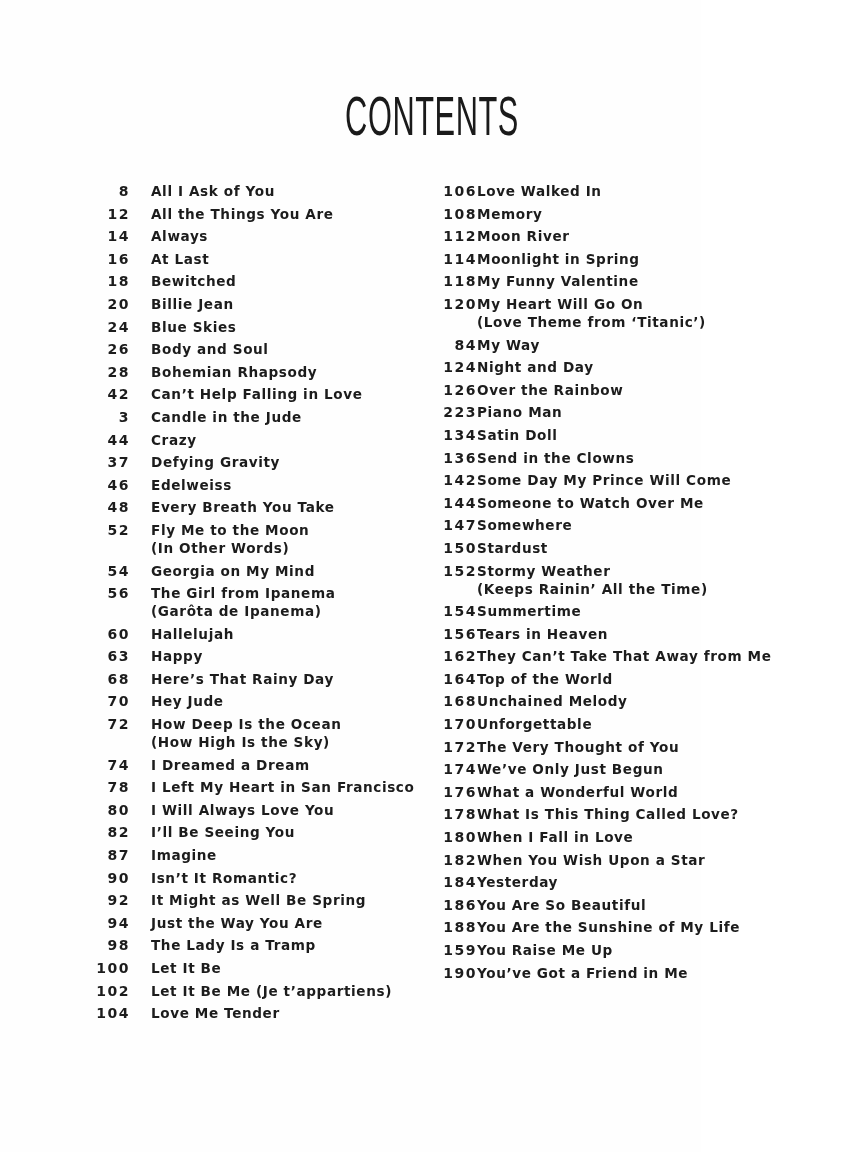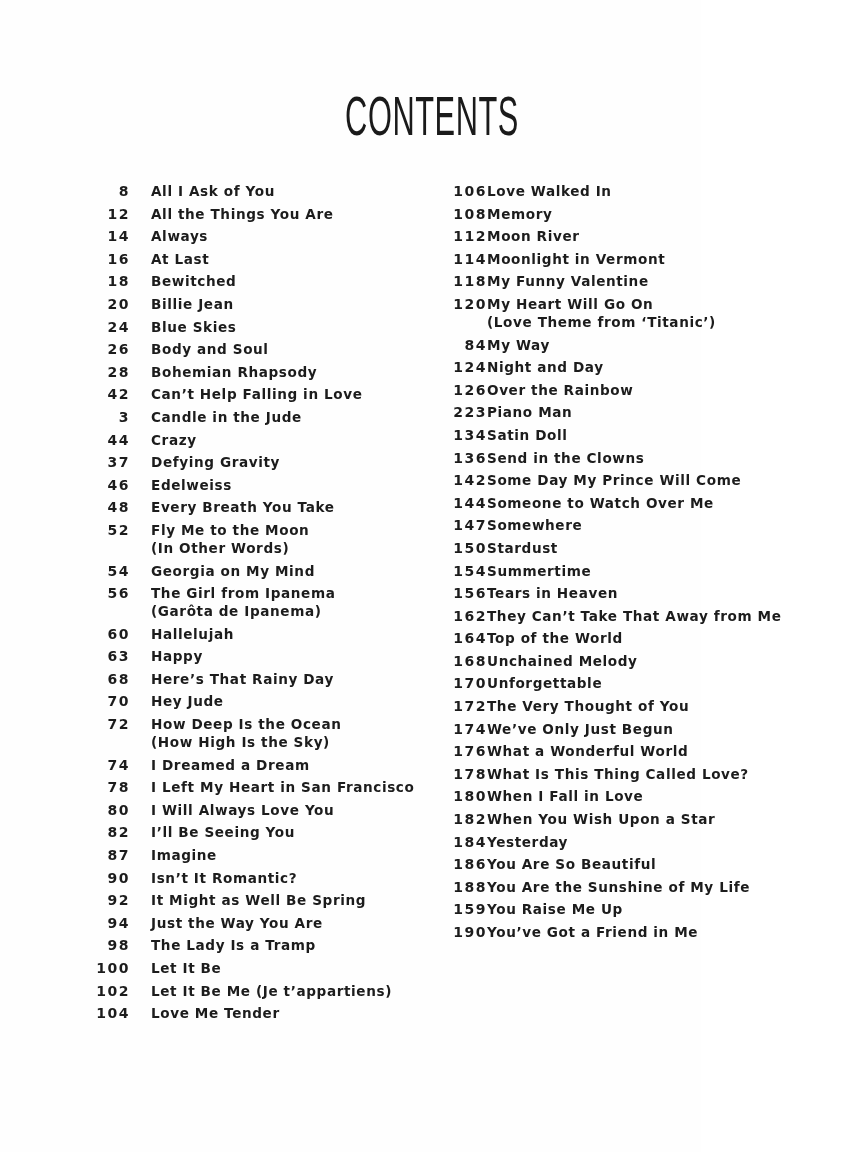--- a/index.html
+++ b/index.html
@@ -7,21 +7,21 @@
   .page { position: absolute; left: 0; top: 0; width: 701px; height: 1152px; background: #fefefe; }
   .title {
     position: absolute; left: 0; width: 864px; top: 84px; text-align: center;
     font-family: "Liberation Sans", "DejaVu Sans", sans-serif;
     font-size: 56px; font-weight: normal; color: #1a1a1a;
     letter-spacing: 1px; line-height: 64px;
     transform: scaleX(0.55); transform-origin: 432px 0;
   }
   .col { position: absolute; top: 182px; }
   .col-left { left: 90px; }
-  .col-right { left: 445px; }
+  .col-right { left: 435px; }
   .entry { display: flex; align-items: flex-start; margin-bottom: 4.6px; }
   .num {
     font-family: "DejaVu Sans", "Liberation Sans", sans-serif;
     font-weight: bold; font-size: 14px; color: #1c1c1c;
     text-align: right; line-height: 18px; letter-spacing: 1.5px;
   }
   .col-left .num { width: 40px; }
   .col-right .num { width: 42px; }
   .ttl {
     font-family: "DejaVu Sans", "Liberation Sans", sans-serif;
@@ -187,21 +187,21 @@
       <div class="entry">
         <span class="num">108</span>
         <span class="ttl"><span>Memory</span></span>
       </div>
       <div class="entry">
         <span class="num">112</span>
         <span class="ttl"><span>Moon River</span></span>
       </div>
       <div class="entry">
         <span class="num">114</span>
-        <span class="ttl"><span>Moonlight in Vermont</span></span>
+        <span class="ttl"><span>Moonlight in Spring</span></span>
       </div>
       <div class="entry">
         <span class="num">118</span>
         <span class="ttl"><span>My Funny Valentine</span></span>
       </div>
       <div class="entry">
         <span class="num">120</span>
         <span class="ttl"><span>My Heart Will Go On</span><span class="sub">(Love Theme from ‘Titanic’)</span></span>
       </div>
       <div class="entry">
@@ -236,20 +236,24 @@
         <span class="num">144</span>
         <span class="ttl"><span>Someone to Watch Over Me</span></span>
       </div>
       <div class="entry">
         <span class="num">147</span>
         <span class="ttl"><span>Somewhere</span></span>
       </div>
       <div class="entry">
         <span class="num">150</span>
         <span class="ttl"><span>Stardust</span></span>
+      </div>
+      <div class="entry">
+        <span class="num">152</span>
+        <span class="ttl"><span>Stormy Weather</span><span class="sub">(Keeps Rainin’ All the Time)</span></span>
       </div>
       <div class="entry">
         <span class="num">154</span>
         <span class="ttl"><span>Summertime</span></span>
       </div>
       <div class="entry">
         <span class="num">156</span>
         <span class="ttl"><span>Tears in Heaven</span></span>
       </div>
       <div class="entry">

